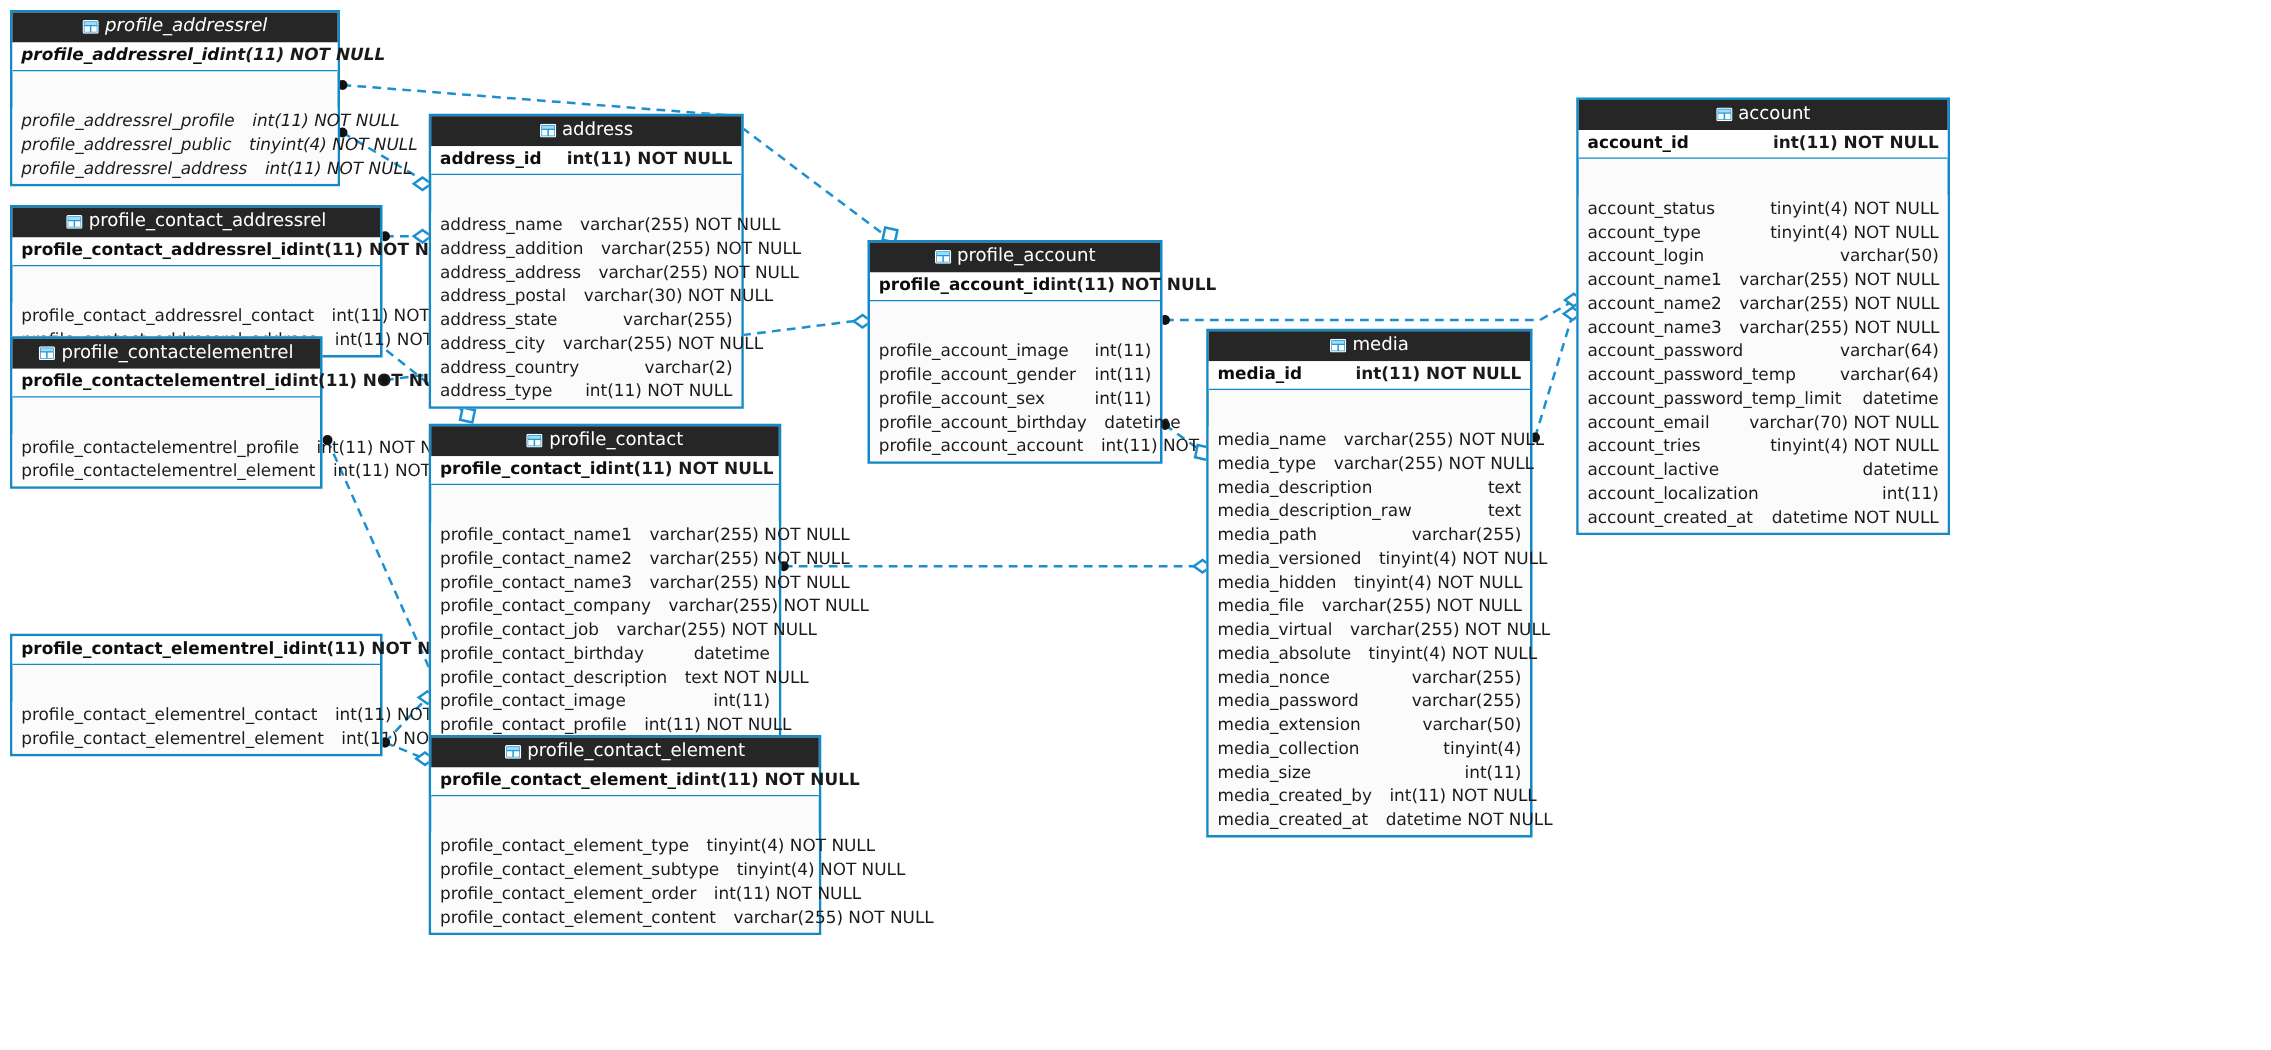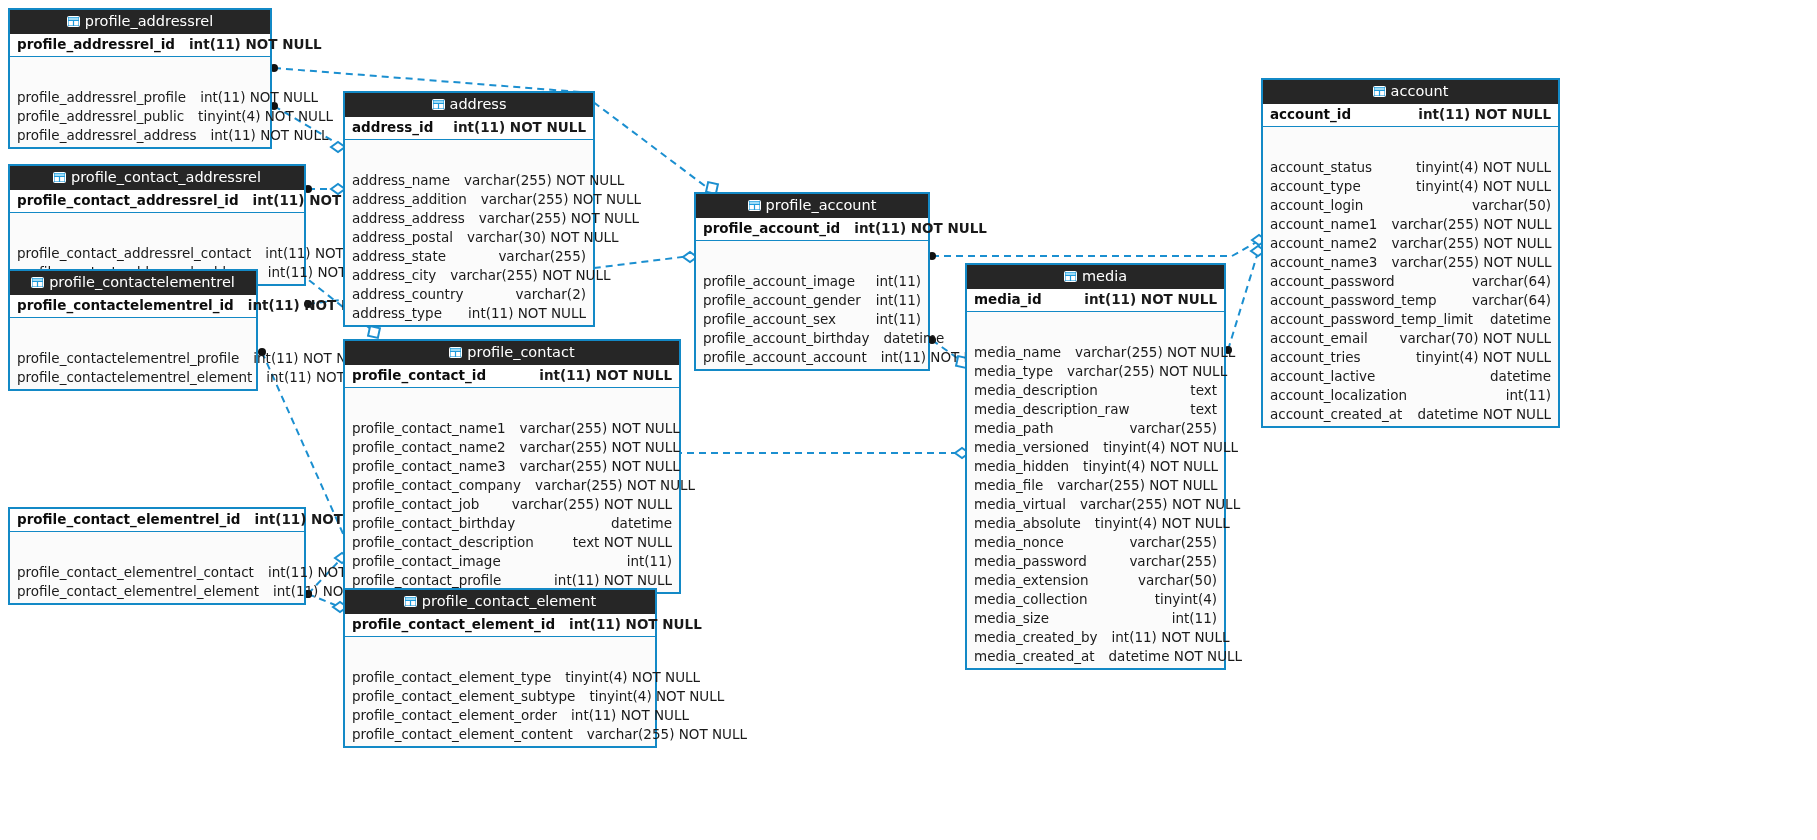--- a/index.html
+++ b/index.html
@@ -58,21 +58,20 @@
     justify-content:space-between;
     align-items:center;
     font-size:13.5px;
     line-height:19px;
     font-weight:bold;
     color:#0d0d0d;
     background:#ffffff;
     border-bottom:1.5px solid #1389c6;
     padding:1px 7px 2px 7px;
     white-space:nowrap;
-    gap:14px;
   }
   .pk-row .ftype{font-weight:bold;}
   .rows{
     padding:2px 0 2px 0;
     background:#fbfbfb;
     margin-top:29px;
   }
   .f-row{
     display:flex;
     justify-content:space-between;
@@ -149,21 +148,21 @@
         <rect x="957" y="357" width="10" height="10" transform="rotate(12 962 362)" fill="#ffffff" stroke="#1b8fd0" stroke-width="2"></rect>
       </g>
       <g>
         <path d="M1228,350 L1258,252" fill="none" stroke="#1b8fd0" stroke-width="2" stroke-dasharray="7 5" stroke-linecap="butt"></path>
         <circle cx="1228" cy="350" r="4" fill="#111111"></circle>
         <polygon points="1251,251 1258,246 1265,251 1258,256" fill="#ffffff" stroke="#1b8fd0" stroke-width="2"></polygon>
       </g>
     </svg>
 
   <div id="tables-layer">
-      <div class="tbl" style="left: 8px; top: 8px; width: 264px;">
+      <div class="tbl" style="left: 8px; top: 8px; width: 264px; font-style: italic;">
         <div class="tbl-head">
           <span class="tbl-ico">
             <svg viewBox="0 0 13 11" width="13" height="11" xmlns="http://www.w3.org/2000/svg">
               <rect x="0.5" y="0.5" width="12" height="10" rx="1" fill="#1f9bdc" stroke="#ffffff" stroke-width="1"></rect>
               <rect x="1.6" y="1.6" width="9.8" height="2.4" fill="#9fdcf7"></rect>
               <rect x="1.6" y="5.0" width="4.3" height="4.4" fill="#ffffff"></rect>
               <rect x="7.1" y="5.0" width="4.3" height="4.4" fill="#ffffff"></rect>
             </svg>
           </span>
           <span>profile_addressrel</span>
@@ -301,21 +300,21 @@
           <div class="f-row">
             <span class="fname">address_country</span>
             <span class="ftype">varchar(2)</span>
           </div>
           <div class="f-row">
             <span class="fname">address_type</span>
             <span class="ftype">int(11) NOT NULL</span>
           </div>
         </div>
       </div>
-      <div class="tbl" style="left: 343px; top: 339px; width: 338px;">
+      <div class="tbl" style="left: 343px; top: 339px; width: 282px;">
         <div class="tbl-head">
           <span class="tbl-ico">
             <svg viewBox="0 0 13 11" width="13" height="11" xmlns="http://www.w3.org/2000/svg">
               <rect x="0.5" y="0.5" width="12" height="10" rx="1" fill="#1f9bdc" stroke="#ffffff" stroke-width="1"></rect>
               <rect x="1.6" y="1.6" width="9.8" height="2.4" fill="#9fdcf7"></rect>
               <rect x="1.6" y="5.0" width="4.3" height="4.4" fill="#ffffff"></rect>
               <rect x="7.1" y="5.0" width="4.3" height="4.4" fill="#ffffff"></rect>
             </svg>
           </span>
           <span>profile_contact</span>

